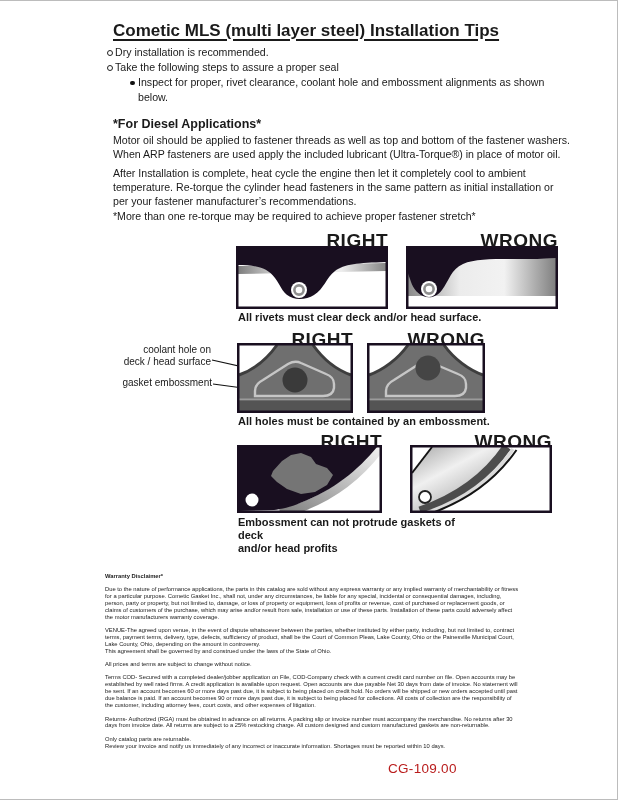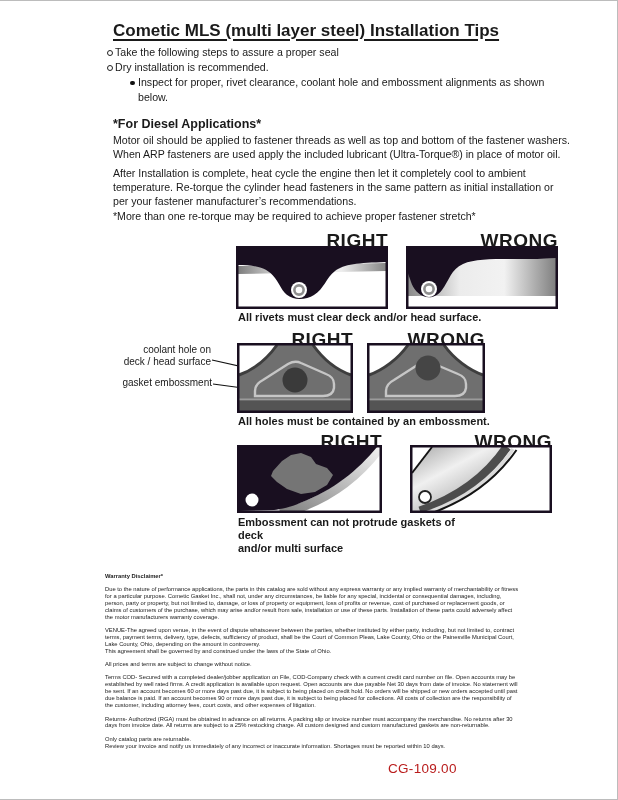--- a/index.html
+++ b/index.html
@@ -58,22 +58,22 @@
 
 <div class="page">
 
   <div class="abs hl-top"></div>
   <div class="abs hl-right"></div>
   <div class="abs hl-bottom"></div>
 
   <div class="abs title">Cometic MLS (multi layer steel) Installation Tips</div>
 
   <div class="abs tips">
+    <div class="tip l1"><span class="oc"></span><span>Dry installation is recommended.</span></div>
     <div class="tip l1"><span class="oc"></span><span>Take the following steps to assure a proper seal</span></div>
-    <div class="tip l1"><span class="oc"></span><span>Dry installation is recommended.</span></div>
     <div class="tip l2"><span class="dc"></span><span>Inspect for proper, rivet clearance, coolant hole and embossment alignments as shown below.</span></div>
   </div>
 
   <div class="abs h2">*For Diesel Applications*</div>
   <p class="abs bp p1">Motor oil should be applied to fastener threads as well as top and bottom of the fastener washers. When ARP fasteners are used apply the included lubricant (Ultra-Torque®) in place of motor oil.</p>
   <p class="abs bp p2">After Installation is complete, heat cycle the engine then let it completely cool to ambient temperature. Re-torque the cylinder head fasteners in the same pattern as initial installation or per your fastener manufacturer’s recommendations.</p>
   <p class="abs bp p3">*More than one re-torque may be required to achieve proper fastener stretch*</p>
 
   <div class="abs dlabel r1r">RIGHT</div>
   <div class="abs dlabel r1w">WRONG</div>
@@ -187,21 +187,21 @@
     <path d="M97,2 C78,30 48,53 10,66" fill="none" stroke="#4c4c4c" stroke-width="9"></path>
     <path d="M103,4 C84,32 54,55 16,68" fill="none" stroke="#dadada" stroke-width="3.5"></path>
     <path d="M106.5,5 C87,33 57,56 19,69" fill="none" stroke="#141414" stroke-width="2"></path>
     <path d="M22,2 L2,28" fill="none" stroke="#141414" stroke-width="2"></path>
     <circle cx="15" cy="52" r="6" fill="#fff" stroke="#222" stroke-width="1.8"></circle>
     <rect x="1.25" y="1.25" width="139.5" height="65.5" fill="none" stroke="#190f20" stroke-width="2.5"></rect>
   </svg>
 
   <div class="abs caption c3">
     <div>Embossment can not protrude gaskets of deck</div>
-    <div>and/or multi surface</div>
+    <div>and/or head profits</div>
   </div>
 
   <div class="abs disc">
     <h3>Warranty Disclaimer*</h3>
     <p>Due to the nature of performance applications, the parts in this catalog are sold without any express warranty or any implied warranty of merchantability or fitness for a particular purpose.  Cometic Gasket Inc., shall not, under any circumstances, be liable for any special, incidental or consequential damages, including, person, party or property, but not limited to, damage, or loss of property or equipment, loss of profits or revenue, cost of purchased or replacement goods, or claims of customers of the purchase, which may arise and/or result from sale, installation or use of these parts.  Installation of these parts could adversely affect the motor manufacturers warranty coverage.</p>
     <p class="tight">VENUE-The agreed upon venue, in the event of dispute whatsoever between the parties, whether instituted by either party, including, but not limited to, contract terms, payment terms, delivery, type, defects, sufficiency of product, shall be the Court of Common Pleas, Lake County, Ohio or the Painesville Municipal Court, Lake County, Ohio, depending on the amount in controversy.</p>
     <p>This agreement shall be governed by and construed under the laws of the State of Ohio.</p>
     <p>All prices and terms are subject to change without notice.</p>
     <p>Terms COD- Secured with a completed dealer/jobber application on File, COD-Company check with a current credit card number on file.  Open accounts may be established by well rated firms.  A credit application is available upon request.  Open accounts are due payable Net 30 days from date of invoice.  No statement will be sent.  If an account becomes 60 or more days past due, it is subject to being placed on credit hold.  No orders will be shipped or new orders accepted until past due balance is paid.  If an account becomes 90 or more days past due, it is subject to being placed for collections.  All costs of collection are the responsibility of the customer, including attorney fees, court costs, and other expenses of litigation.</p>
     <p>Returns- Authorized (RGA) must be obtained in advance on all returns.  A packing slip or invoice number must accompany the merchandise.  No returns after 30 days from invoice date.  All returns are subject to a 25% restocking charge.  All custom designed and custom manufactured gaskets are non-returnable.</p>

